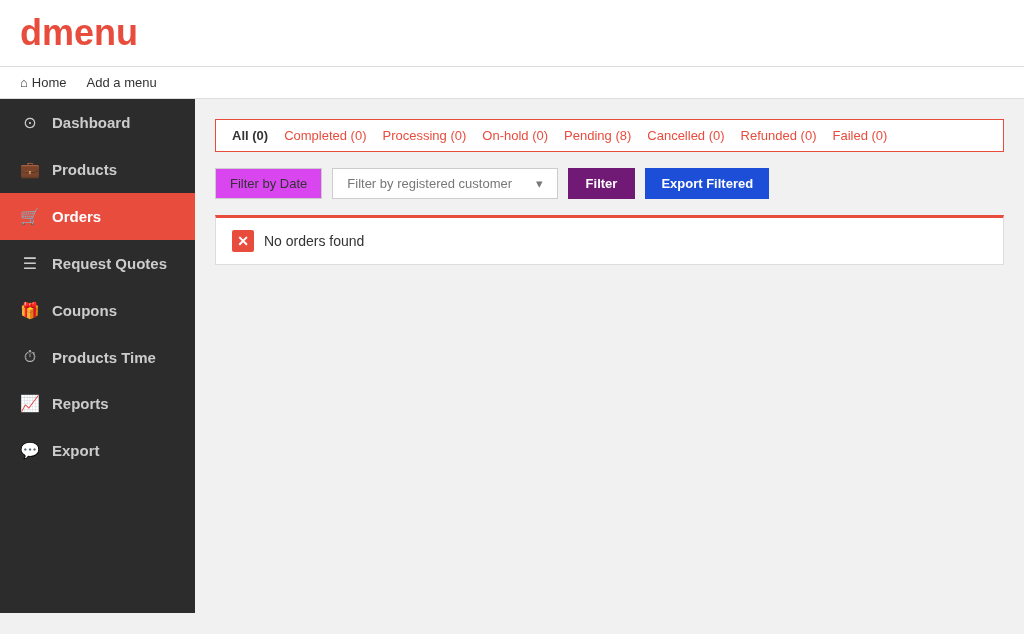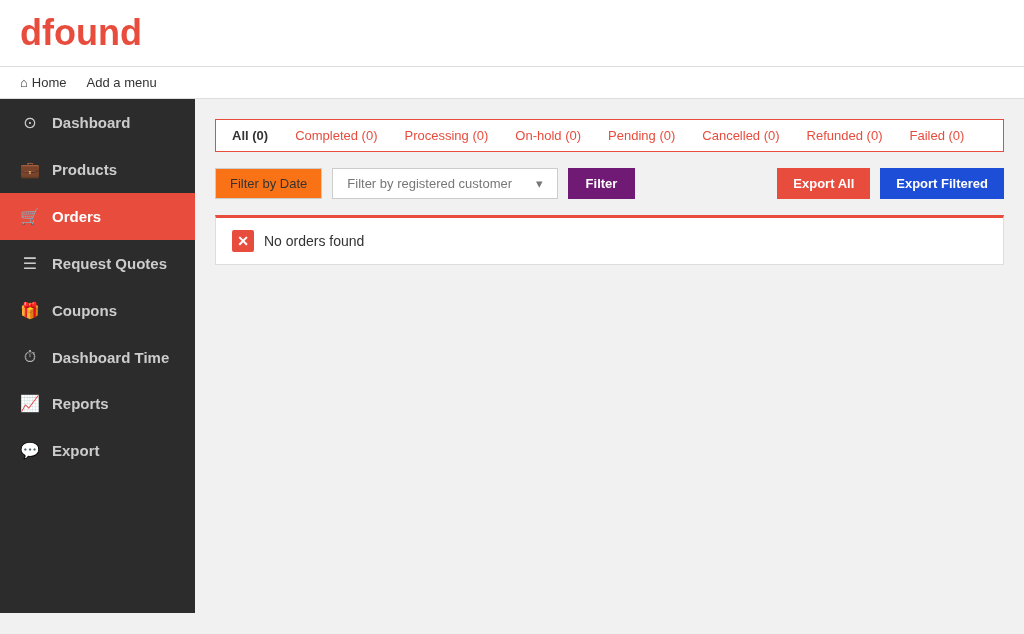--- a/index.html
+++ b/index.html
@@ -76,21 +76,21 @@
     .main {
       flex: 1;
       padding: 20px;
       background: #f1f1f1;
     }
 
     
     .order-tabs {
       display: flex;
       align-items: center;
-      gap: 27px;
+      gap: 16px;
       border: 1px solid #e84c3d;
       background: #fff;
       padding: 8px 16px;
       margin-bottom: 16px;
       flex-wrap: wrap;
     }
     .order-tab {
       color: #333;
       font-size: 13px;
       cursor: pointer;
@@ -102,21 +102,21 @@
     
     .filter-row {
       display: flex;
       align-items: center;
       gap: 10px;
       margin-bottom: 16px;
       flex-wrap: wrap;
     }
     .filter-date-btn {
       border: 1px solid #ccc;
-      background: #f97316;
+      background: #d946ef;
       padding: 7px 14px;
       font-size: 13px;
       cursor: pointer;
       color: #333;
     }
     .filter-customer-select {
       border: 1px solid #ccc;
       background: #fff;
       padding: 7px 14px;
       font-size: 13px;
@@ -184,21 +184,21 @@
     .no-orders-text {
       font-size: 14px;
       color: #333;
     }
   </style>
 </head>
 <body>
 
 <div class="header">
   <div class="logo">
-    <span style="color:#e84c3d;">d</span><span>found</span>
+    <span style="color:#e84c3d;">d</span><span>menu</span>
   </div>
 </div>
 
 <div class="nav-bar">
   <a href="#">
     <span>⌂</span>
     <span>Home</span>
   </a>
   <a href="#">
     <span>Add a menu</span>
@@ -223,59 +223,56 @@
     <div class="sidebar-item">
       <span class="icon">☰</span>
       <span class="sidebar-item-label">Request Quotes</span>
     </div>
     <div class="sidebar-item">
       <span class="icon">🎁</span>
       <span class="sidebar-item-label">Coupons</span>
     </div>
     <div class="sidebar-item">
       <span class="icon">⏱</span>
-      <span class="sidebar-item-label">Dashboard Time</span>
+      <span class="sidebar-item-label">Products Time</span>
     </div>
     <div class="sidebar-item">
       <span class="icon">📈</span>
       <span class="sidebar-item-label">Reports</span>
     </div>
     <div class="sidebar-item">
       <span class="icon">💬</span>
       <span class="sidebar-item-label">Export</span>
     </div>
   </div>
 
   <div class="main">
 
     <div class="order-tabs">
       <a href="#" class="order-tab active">All (0)</a>
       <a href="#" class="order-tab red">Completed (0)</a>
       <a href="#" class="order-tab red">Processing (0)</a>
       <a href="#" class="order-tab red">On-hold (0)</a>
-      <a href="#" class="order-tab red">Pending (0)</a>
+      <a href="#" class="order-tab red">Pending (8)</a>
       <a href="#" class="order-tab red">Cancelled (0)</a>
       <a href="#" class="order-tab red">Refunded (0)</a>
       <a href="#" class="order-tab red">Failed (0)</a>
     </div>
 
     <div class="filter-row">
       <button class="filter-date-btn">
         <span>Filter by Date</span>
       </button>
       <div class="filter-customer-select">
         <span>Filter by registered customer</span>
         <span style="margin-left:auto;">▾</span>
       </div>
       <button class="filter-btn">
         <span>Filter</span>
       </button>
-      <button class="export-btn">
-        <span>Export All</span>
-      </button>
       <button class="export-filtered-btn">
         <span>Export Filtered</span>
       </button>
     </div>
 
     <div class="orders-area">
       <div class="no-orders-row">
         <div class="close-icon-box">
           <span>✕</span>
         </div>

